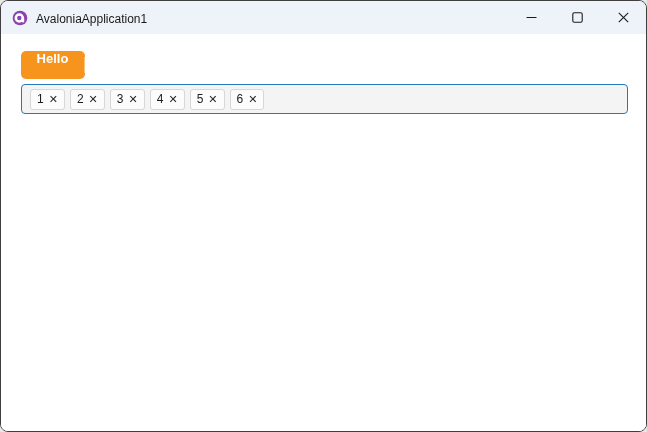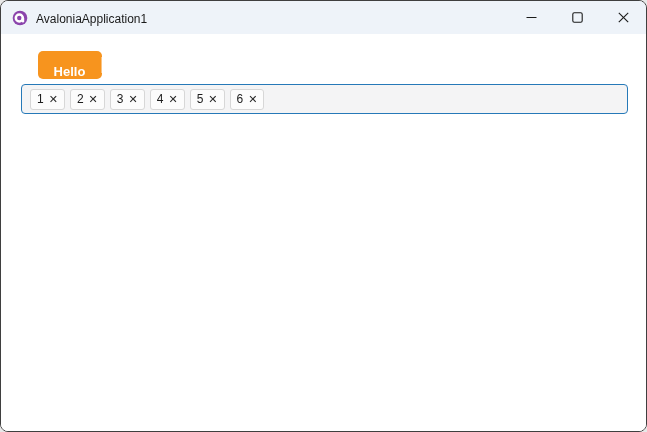--- a/index.html
+++ b/index.html
@@ -57,23 +57,22 @@
     background: #ffffff;
     position: relative;
   }
   .tabstrip {
     position: absolute;
     left: 20px; top: 17px;
     height: 28px;
     background: #F7941E;
     border-radius: 5px;
     display: flex;
-    align-items: flex-end;
+    align-items: flex-start;
     overflow: hidden;
-    margin-left: 17px;
   }
   .tab {
     width: 63px;
     display: flex;
     align-items: center;
     justify-content: center;
     color: #ffffff;
     font-size: 13px;
     font-weight: bold;
     cursor: default;

